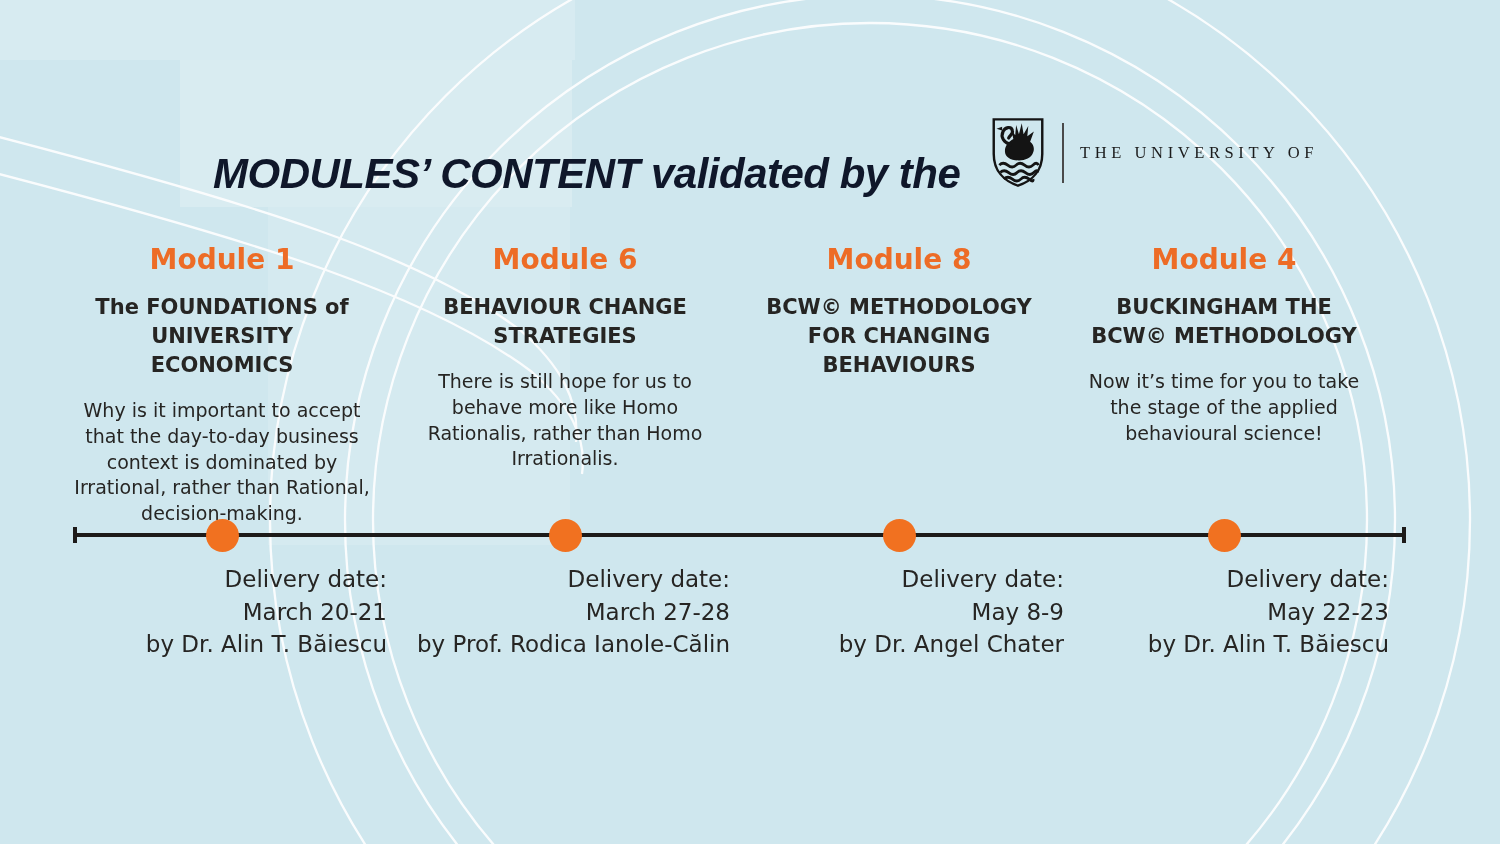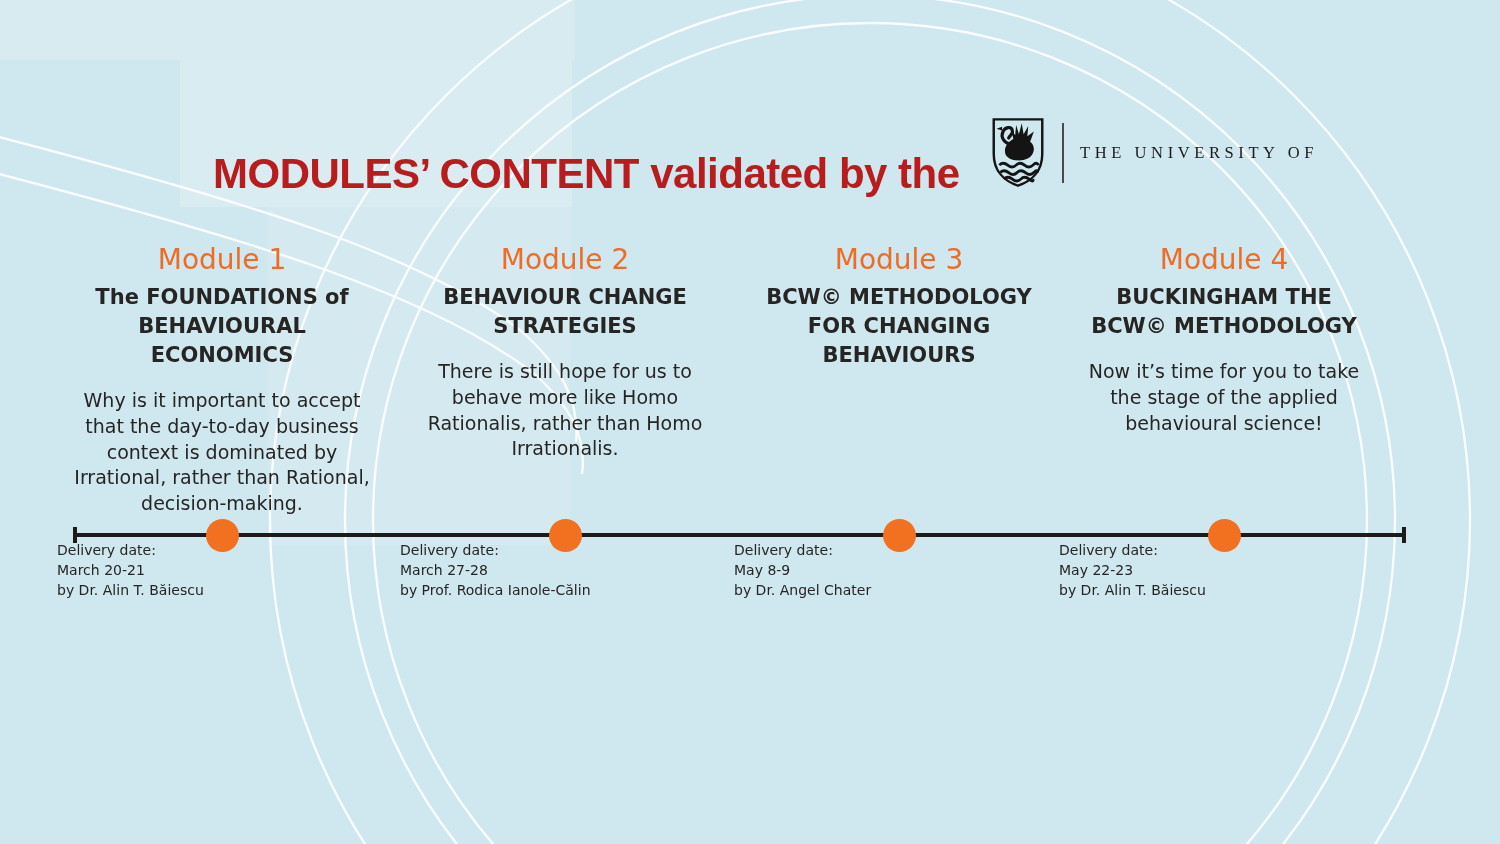--- a/index.html
+++ b/index.html
@@ -11,45 +11,45 @@
   .bg-arcs{position:absolute; left:0; top:0; z-index:0;}
   .tint{position:absolute; background:rgba(255,255,255,0.17); z-index:0;}
   .tint1{left:0; top:0; width:575px; height:60px;}
   .tint2{left:180px; top:60px; width:392px; height:147px; background:rgba(255,255,255,0.22);}
   .tint3{left:268px; top:207px; width:302px; height:338px; background:rgba(255,255,255,0.13);}
 
   .page-title{
     position:absolute; left:213px; top:122px; z-index:2;
     font-family:"Liberation Sans", sans-serif;
     font-size:42px; font-weight:bold; letter-spacing:-0.5px;
-    color:#b91c1c; white-space:nowrap;
+    color:#0f172a; white-space:nowrap;font-style:italic;
   }
 
   .logo{position:absolute; left:990px; top:116px; z-index:2; display:flex; align-items:center; gap:16px;}
   .logo .crest{flex:0 0 auto;}
   .logo .divider{width:2px; height:60px; background:#4a4a4a;}
   .logo-text{font-family:"Liberation Serif", serif; color:#1b1b1b; line-height:1.05;}
   .logo-line1{font-size:16.5px; letter-spacing:4.6px; white-space:nowrap;}
   .logo-line2{font-size:35px; letter-spacing:0.5px; white-space:nowrap; margin-top:2px;}
 
   .mod-col{position:absolute; top:243px; width:330px; text-align:center; z-index:2;}
-  .mod-col .heading{font-size:28px; font-weight:normal; color:#ed6c26; margin:0 0 7px 0;}
+  .mod-col .heading{font-size:28px; font-weight:bold; color:#ed6c26; margin:0 0 17px 0;}
   .mod-col .title{font-size:21px; font-weight:600; line-height:1.38; margin:0 auto 1px auto;}
   .mod-col .desc{font-size:19px; line-height:1.36; margin:18px auto 0 auto;}
   .w275{max-width:275px;} .w270{max-width:270px;} .w290{max-width:290px;}
   .w310{max-width:310px;} .w300{max-width:300px;}
 
   .timeline-line{position:absolute; left:73px; top:533px; width:1333px; height:4px; background:#1d1b19; z-index:1;}
   .tl-cap{position:absolute; top:527px; width:4px; height:16px; background:#1d1b19; z-index:1;}
   .cap-left{left:73px;} .cap-right{left:1402px;}
   .tl-dot{position:absolute; top:519px; width:33px; height:33px; border-radius:50%; background:#f17120; z-index:2;}
   .dot1{left:206px;} .dot2{left:549px;} .dot3{left:883px;} .dot4{left:1208px;}
 
-  .delivery{position:absolute; top:541px; width:330px; text-align:left; z-index:2;
-    font-size:14px; line-height:1.42;}
+  .delivery{position:absolute; top:563px; width:330px; text-align:right; z-index:2;
+    font-size:23px; line-height:1.42;}
   .col1{left:57px;} .col2{left:400px;} .col3{left:734px;} .col4{left:1059px;}
 </style>
 </head>
 <body>
 
 <div class="canvas">
 
   <svg class="bg-arcs" width="1500" height="844" viewBox="0 0 1500 844" aria-hidden="true">
     <g fill="none" stroke="#ffffff" stroke-width="2.3" opacity="0.9">
       <circle cx="870" cy="520" r="497"></circle>
@@ -78,30 +78,30 @@
       <path d="M15,67 Q19,63 24,67 T33,67 T42,67 T46,67" fill="none" stroke="#141414" stroke-width="3"></path>
     </svg>
     <div class="divider"></div>
     <div class="logo-text">
       <div class="logo-line1">THE UNIVERSITY OF</div>
     </div>
   </div>
 
   <div class="mod-col col1">
     <div class="heading">Module 1</div>
-    <div class="title w275">The FOUNDATIONS of BEHAVIOURAL ECONOMICS</div>
+    <div class="title w275">The FOUNDATIONS of UNIVERSITY ECONOMICS</div>
     <div class="desc w310">Why is it important to accept that the day-to-day business context is dominated by Irrational, rather than Rational, decision-making.</div>
   </div>
   <div class="mod-col col2">
-    <div class="heading">Module 2</div>
+    <div class="heading">Module 6</div>
     <div class="title w290">BEHAVIOUR CHANGE STRATEGIES</div>
     <div class="desc w310">There is still hope for us to behave more like Homo Rationalis, rather than Homo Irrationalis.</div>
   </div>
   <div class="mod-col col3">
-    <div class="heading">Module 3</div>
+    <div class="heading">Module 8</div>
     <div class="title w270">BCW© METHODOLOGY FOR CHANGING BEHAVIOURS</div>
   </div>
   <div class="mod-col col4">
     <div class="heading">Module 4</div>
     <div class="title w290">BUCKINGHAM THE BCW© METHODOLOGY</div>
     <div class="desc w300">Now it’s time for you to take the stage of the applied behavioural science!</div>
   </div>
 
   <div class="timeline-line"></div>
   <div class="tl-cap cap-left"></div>

